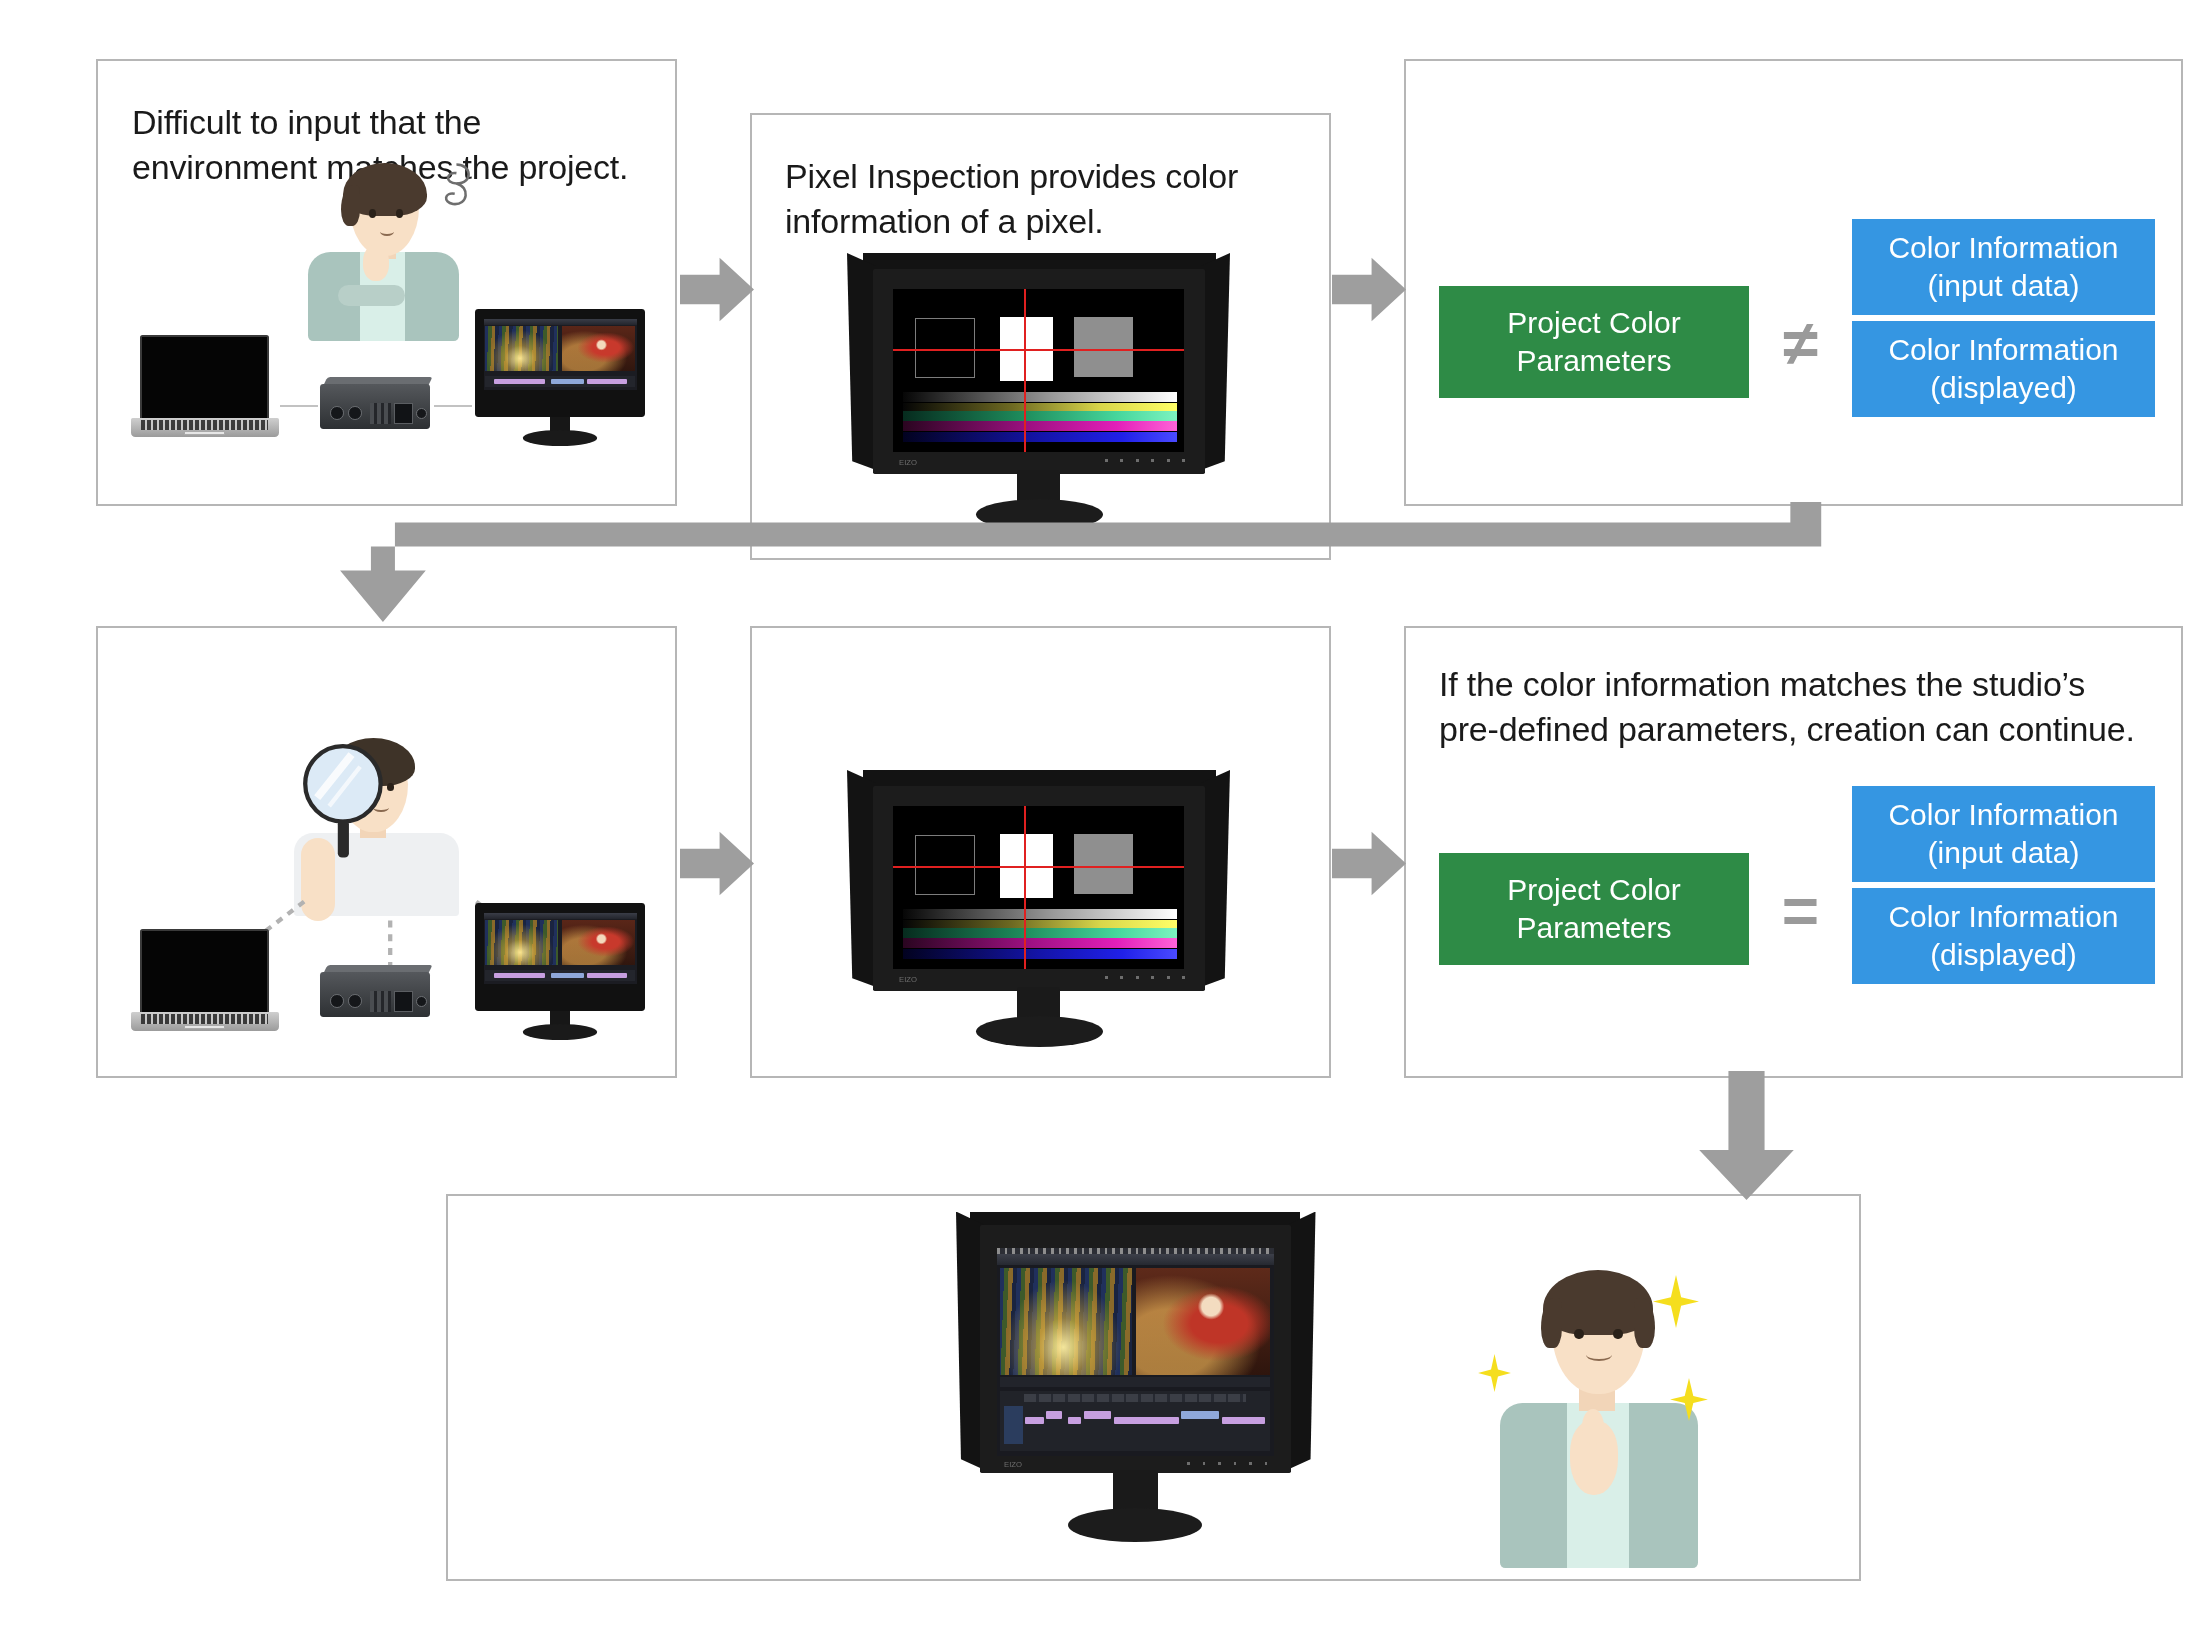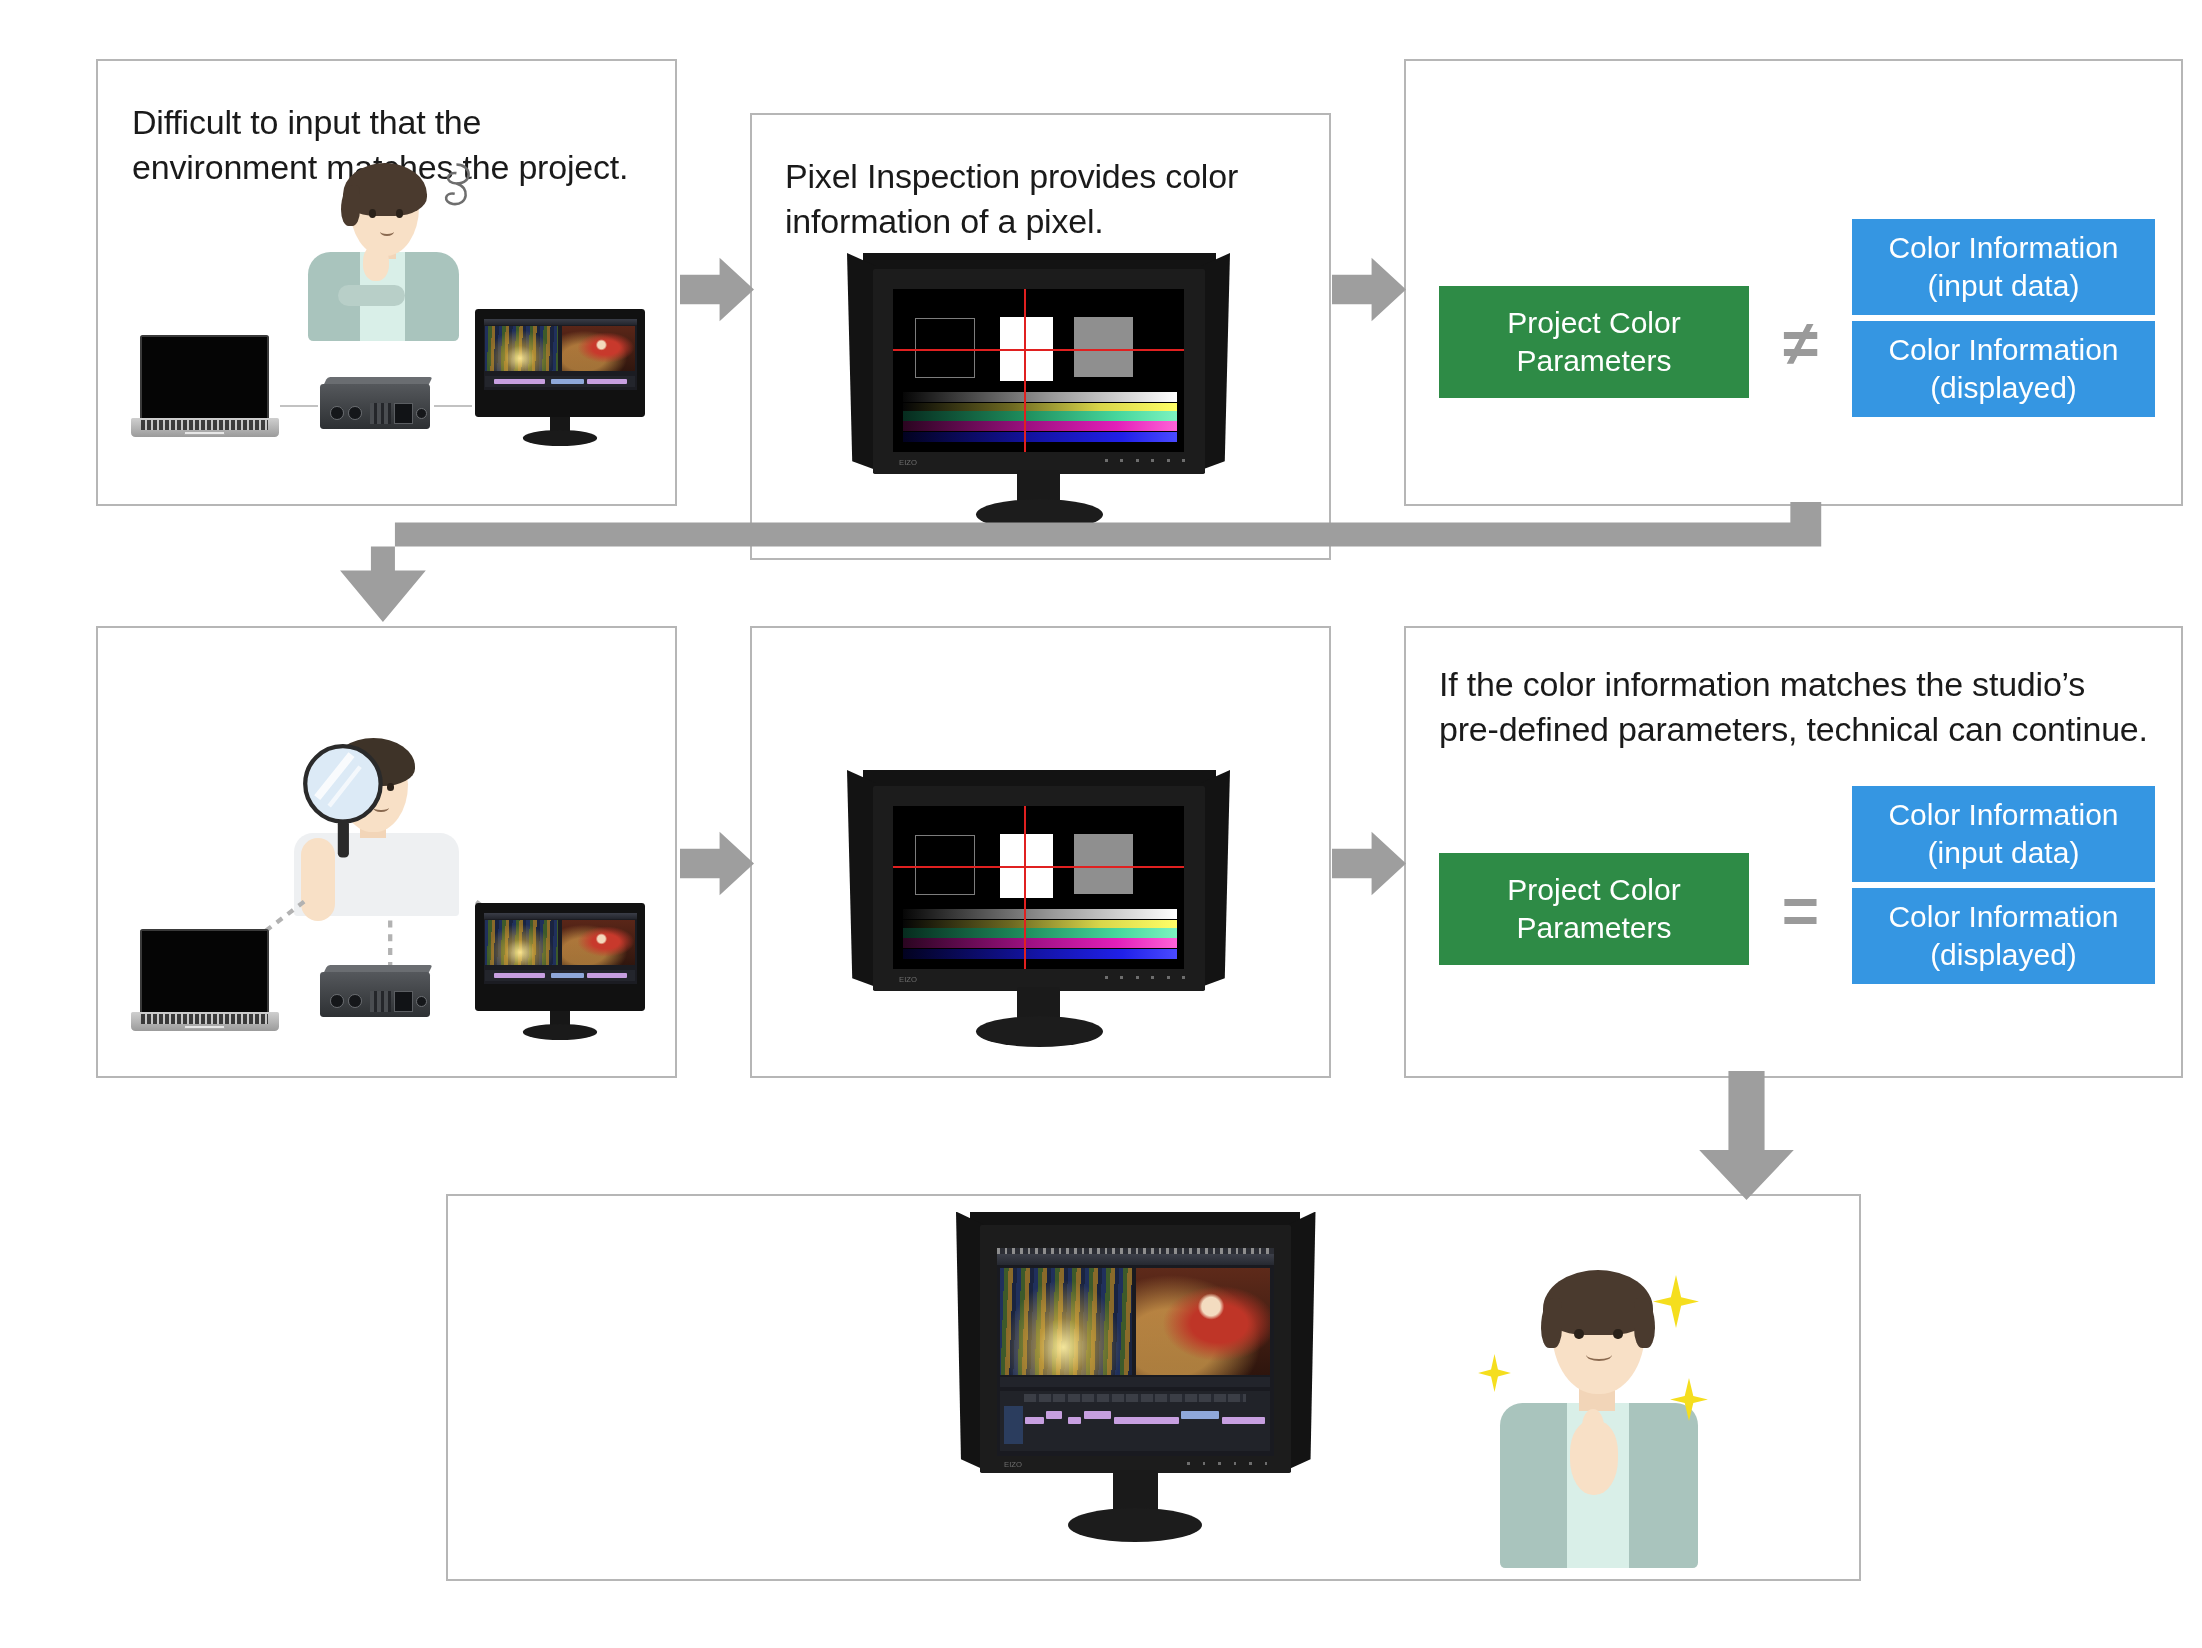--- a/index.html
+++ b/index.html
@@ -512,21 +512,21 @@
       <div class="bm-logo" style="left:52px; top:205px;">EIZO</div>
       <div class="bm-leds" style="left:258px; top:206px; width:86px; height:3.4px;"></div>
 
       <div class="bm-neck" style="left:170px; top:217px; width:43px; height:34px; border-radius:3.4px;"></div>
       <div class="bm-stand" style="left:129px; top:246px; width:127px; height:31px;"></div>
     </div>
   </div>
 
   <div class="panel" id="panel-6">
     <div class="panel-caption" id="cap-6">If the color information matches the studio’s
-pre-defined parameters, technical can continue.</div>
+pre-defined parameters, creation can continue.</div>
 
     <div class="param-group" style="left:0; top:0; width:100%; height:100%;">
       <div class="green-box" style="left:33px; top:225px; width:310px; height:112px;">Project Color
 Parameters</div>
 
       <div class="op-sign" style="left:360px; top:251px; width:69px;">=</div>
 
       <div class="blue-box" style="left:446px; top:158px; width:303px; height:96px;">Color Information
 (input data)</div>
 

